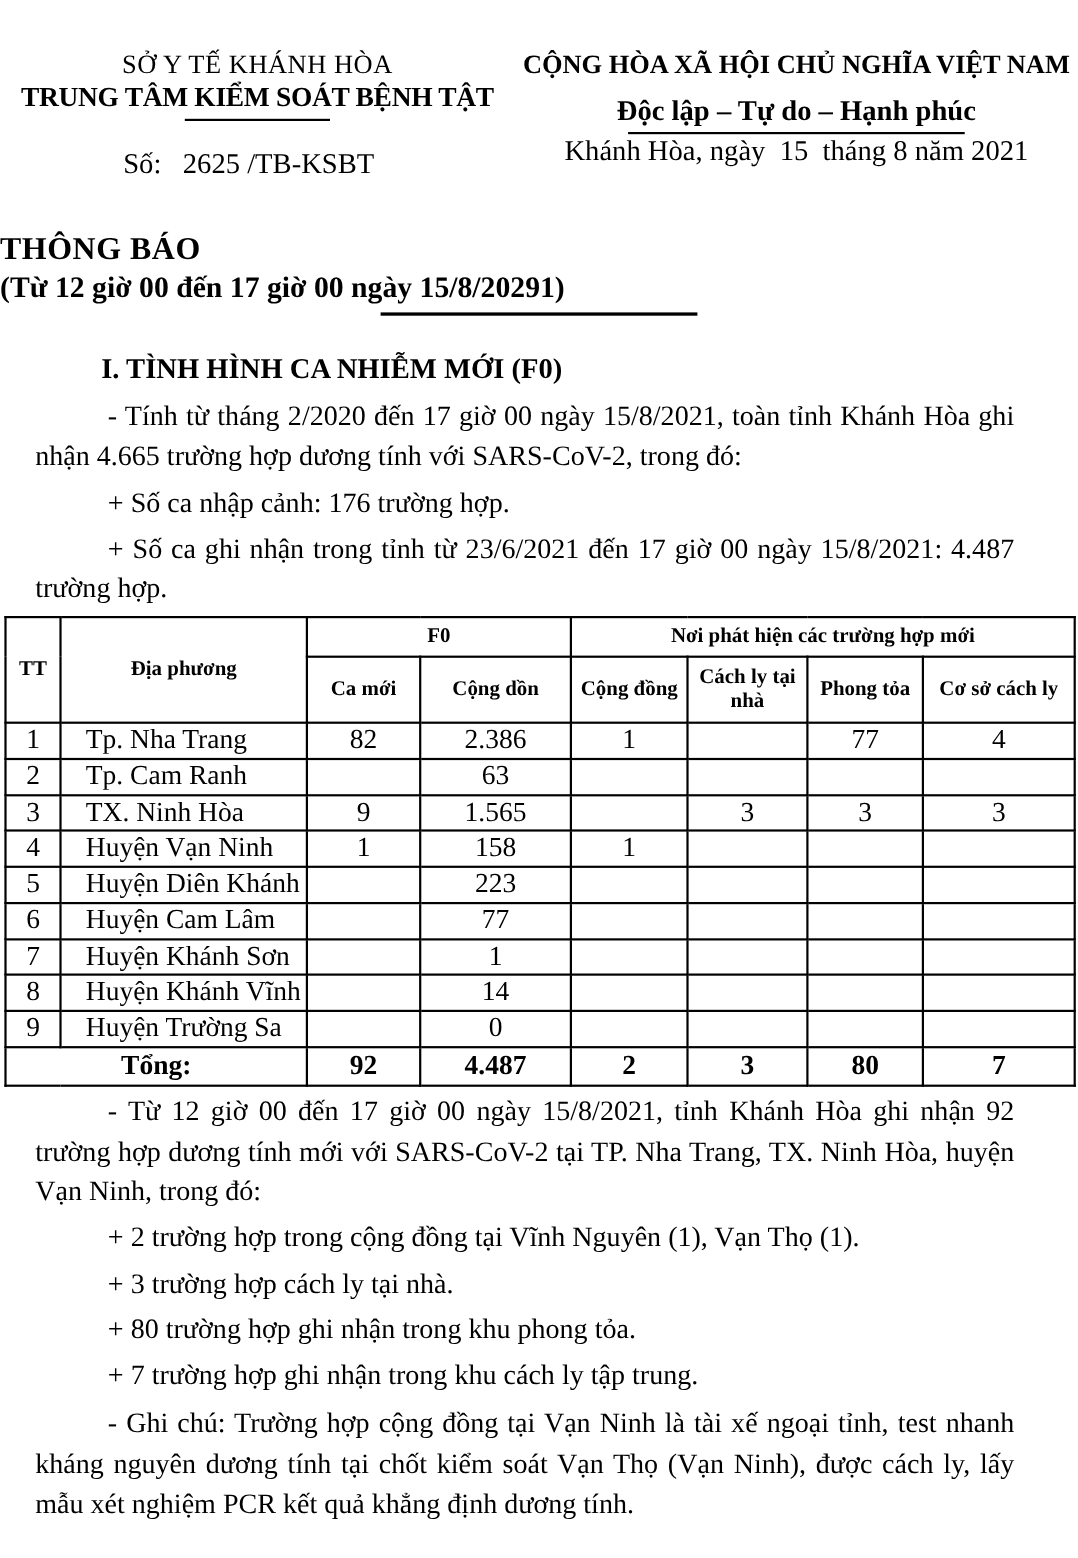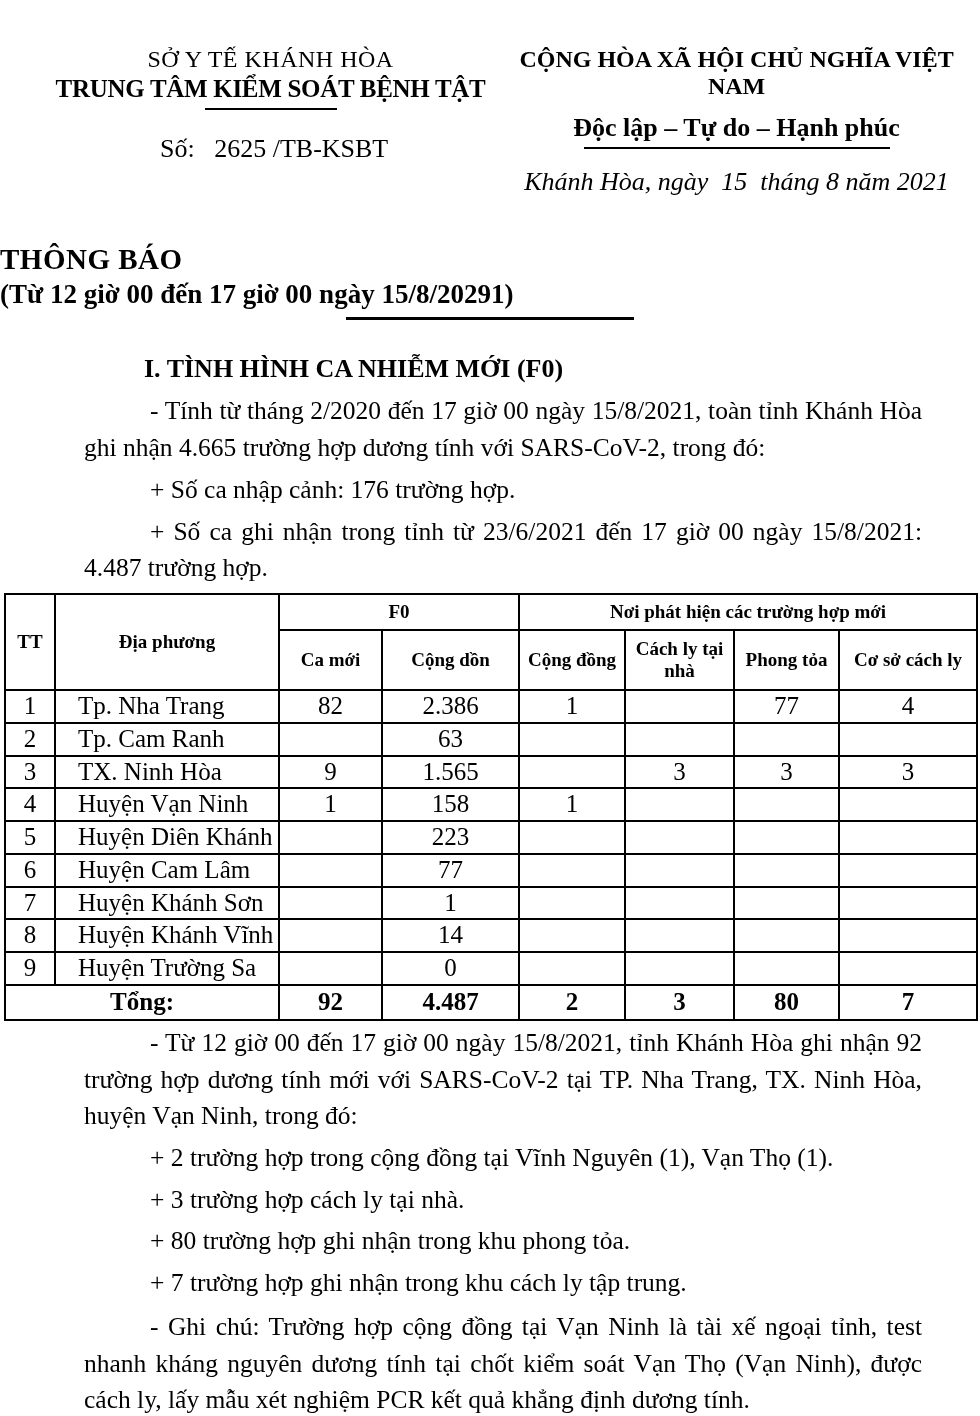--- a/index.html
+++ b/index.html
@@ -7,40 +7,40 @@
     width: 980px; height: 1416px;
     background: #ffffff;
     color: #000000;
     font-family: "Liberation Serif", "DejaVu Serif", serif;
     overflow: hidden;
   }
   .page { width: 980px; height: 1416px; padding-top: 46px; box-sizing: border-box; }
 
   
   .header { display: flex; }
-  .h-left  { width: 468px; text-align: center; padding-left: 48px; }
+  .h-left  { width: 468px; text-align: center; }
   .h-right { width: 512px; text-align: center; }
   .org-line1 { font-size: 24px; letter-spacing: .5px; }
   .org-line2 { font-size: 25px; font-weight: bold; margin-top: 2px; letter-spacing: -0.3px; }
   .rule-left  { width: 132px; border-top: 2px solid #000; margin: 5px auto 0; }
   .nat-line1 { font-size: 24px; font-weight: bold; }
   .nat-line2 { font-size: 26px; font-weight: bold; margin-top: 13px; }
   .rule-right { width: 306px; border-top: 2px solid #000; margin: 4px auto 0; }
   .so-line   { margin-top: 24px; font-size: 26px; text-align: left; padding-left: 112px; white-space: pre-wrap; }
-  .date-line { margin-top: 18px; font-size: 26px; font-style: italic; white-space: pre-wrap; }
+  .date-line { font-size: 26px; white-space: pre-wrap; }
 
   
   .doc-title { margin-top: 46px; text-align: left; font-weight: bold; }
   .t1 { font-size: 29px; letter-spacing: .5px; }
   .t2 { font-size: 26px; margin-top: 6px; }
   .t3 { font-size: 27px; margin-top: 3px; }
   .rule-title { width: 288px; border-top: 3px solid #000; margin: 7px auto 0; }
 
   
-  .content { padding: 0 58px 0 84px; font-size: 25.5px; line-height: 1.44; }
+  .content { padding: 0 58px 0 32px; font-size: 25.5px; line-height: 1.44; }
   .sec-heading { font-weight: bold; font-size: 26px; margin-top: 30px; text-indent: 60px; }
   .para { text-align: justify; text-indent: 66px; margin-top: 6px; }
   .plus { margin-top: 5px; }
 
   
   table.covid { border-collapse: collapse; width: 972px; margin: 6px 0 0 4px; table-layout: fixed; }
   table.covid th, table.covid td {
     border: 2px solid #000;
     font-size: 25px; line-height: 1.15;
     padding: 1px 3px;

